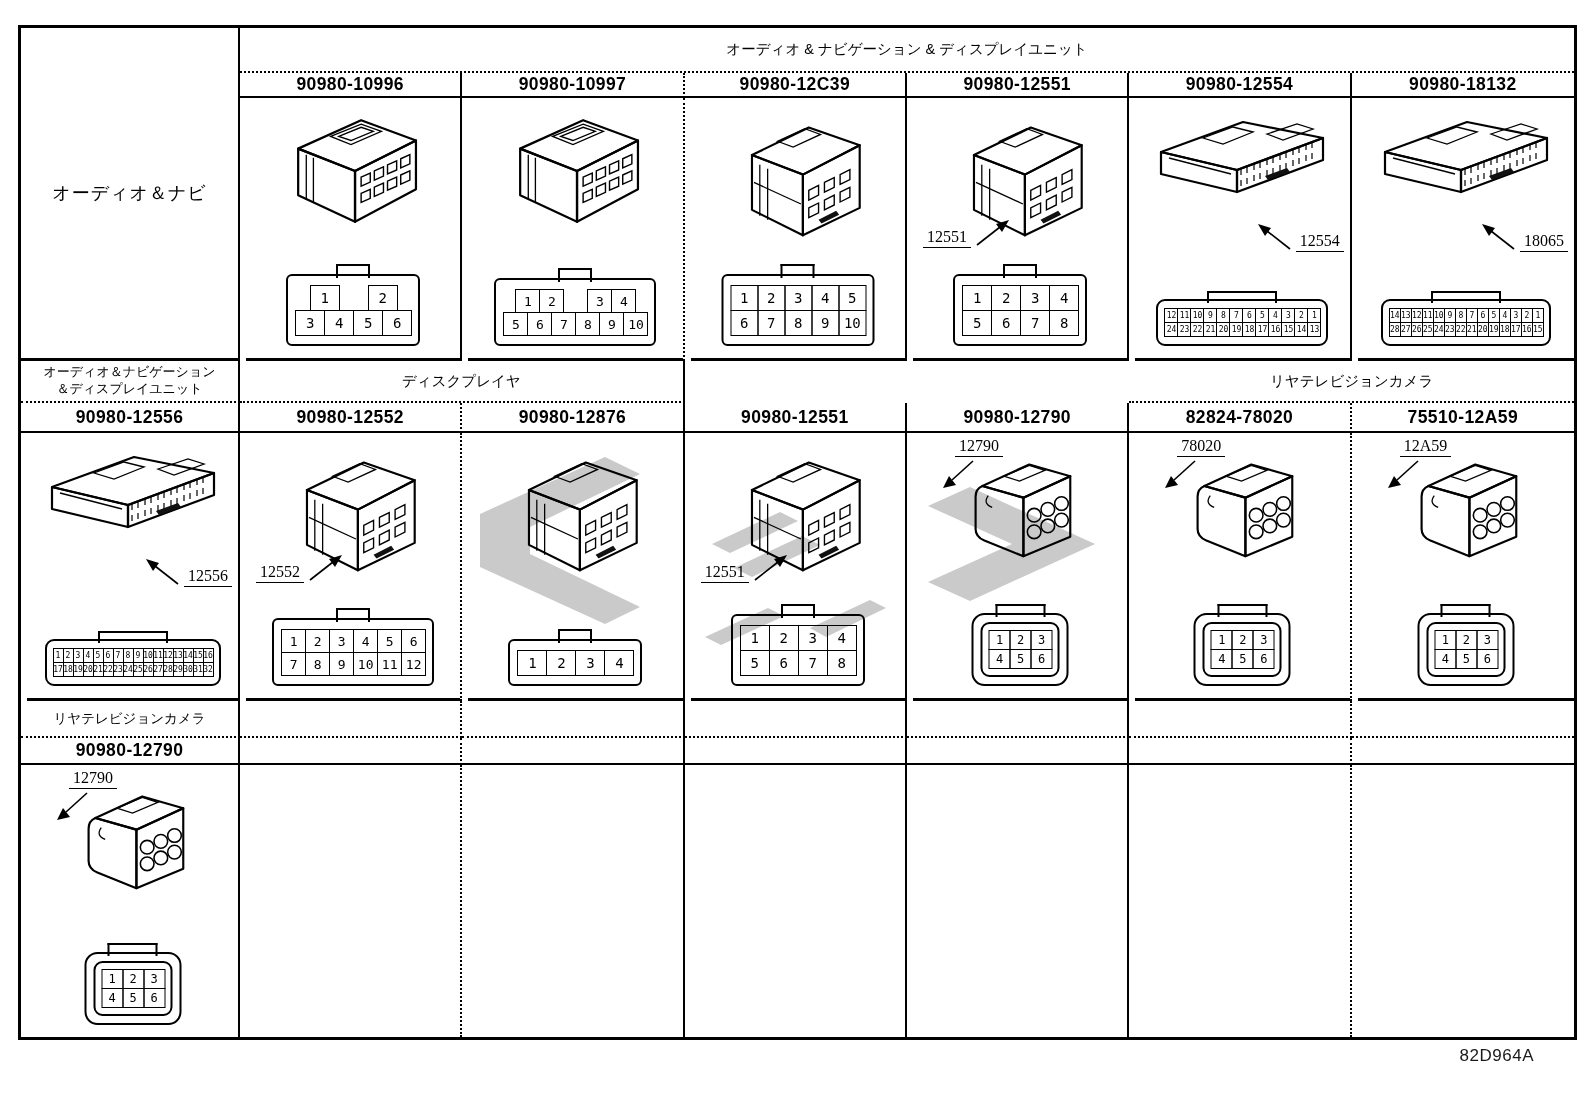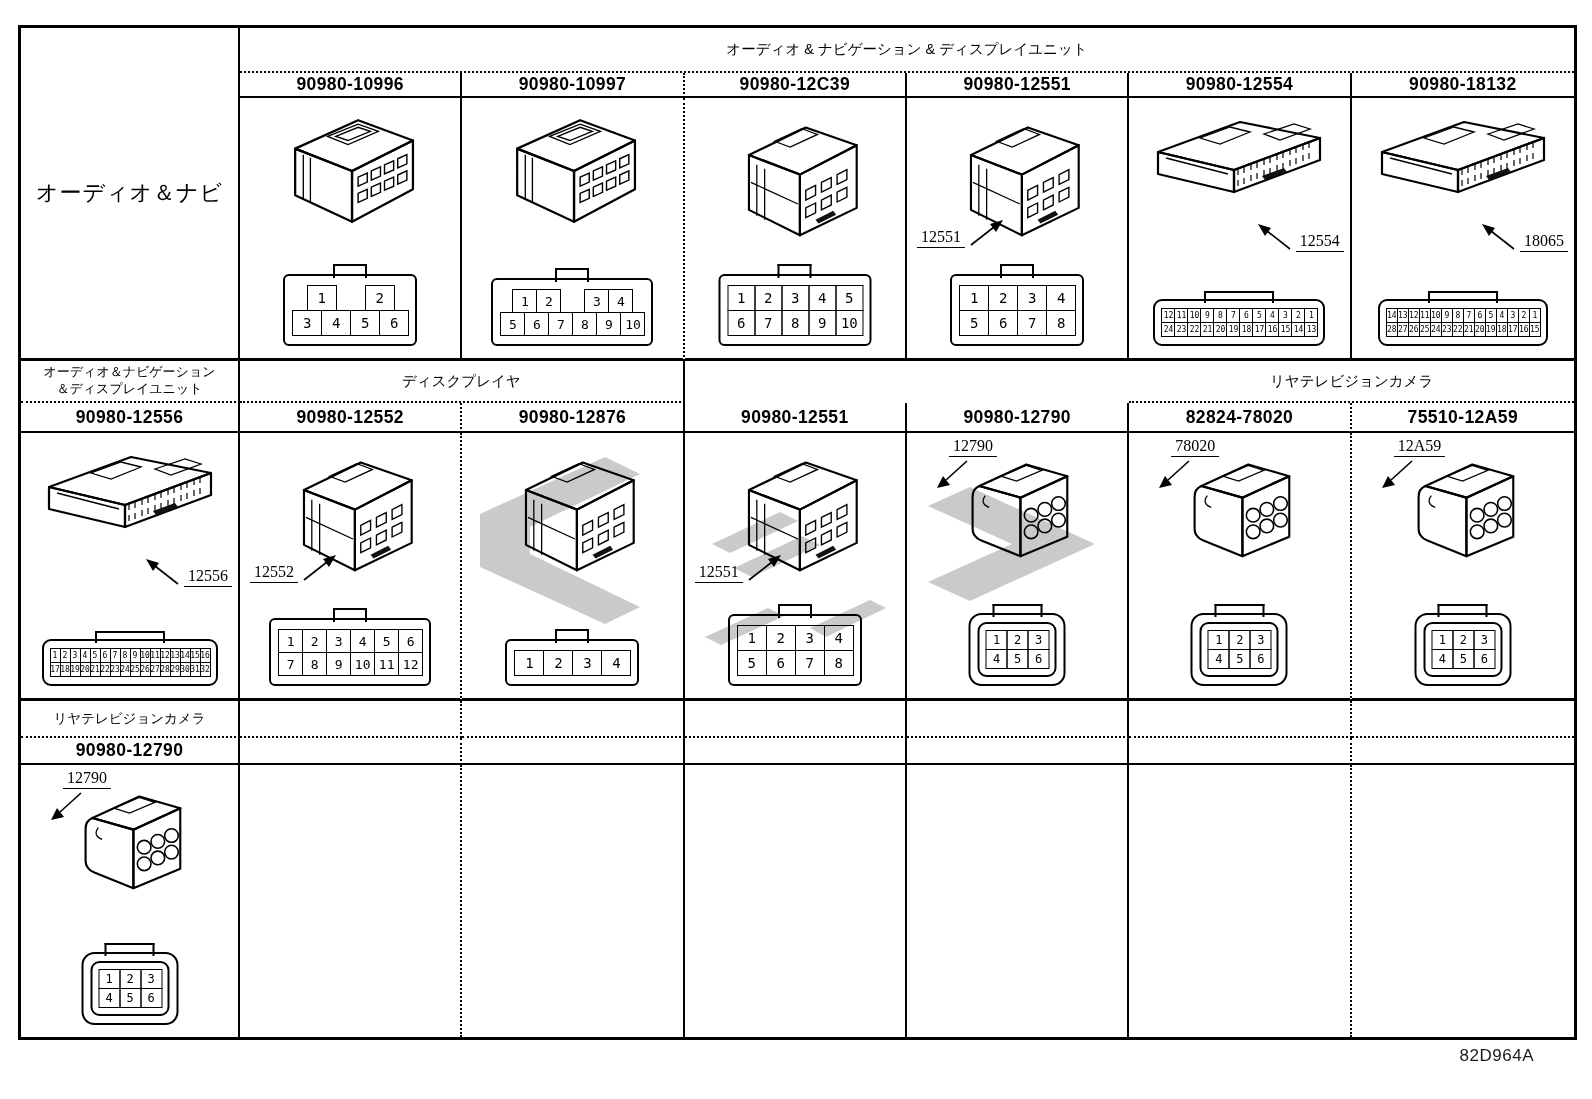--- a/index.html
+++ b/index.html
@@ -15,25 +15,25 @@
   .cell{box-sizing:border-box;position:relative;background:transparent;}
   .br2{border-right:2px solid #000;}
   .brd{border-right:2px dotted #000;}
   .bb2{border-bottom:2px solid #000;}
   .bb3{border-bottom:3px solid #000;}
   .bbd{border-bottom:2px dotted #000;}
   .ctr{display:flex;align-items:center;justify-content:center;text-align:center;}
   .hdr{font-size:14.5px;line-height:1.25;}
   .hdr2{font-size:13px;line-height:1.3;}
   .pn{font-size:17.5px;font-weight:bold;letter-spacing:.4px;font-family:"Liberation Sans",sans-serif;}
-  .big-label{font-size:22px;letter-spacing:1px;}
+  .big-label{font-size:18px;letter-spacing:1px;}
   .small-label{font-size:13.5px;}
   
   .draw-cell{display:flex;flex-direction:column;align-items:center;justify-content:flex-start;
-             padding-top:8px;overflow:hidden;}
+             padding-top:8px;overflow:hidden;margin-left:6px;}
   .iso{margin-top:2px;flex:0 0 auto;}
   .iso-box{width:168px;height:132px;}
   .iso-tall{width:150px;height:142px;}
   .iso-wide{width:198px;height:112px;}
   .iso-camera{width:142px;height:122px;}
   
   .face{position:absolute;bottom:12px;left:50%;transform:translateX(-50%);
         border:2.5px solid #000;border-radius:6px;padding:9px 7px 8px;
         display:flex;align-items:center;justify-content:center;}
   .face-wide{border-radius:9px;padding:7px 6px;}

